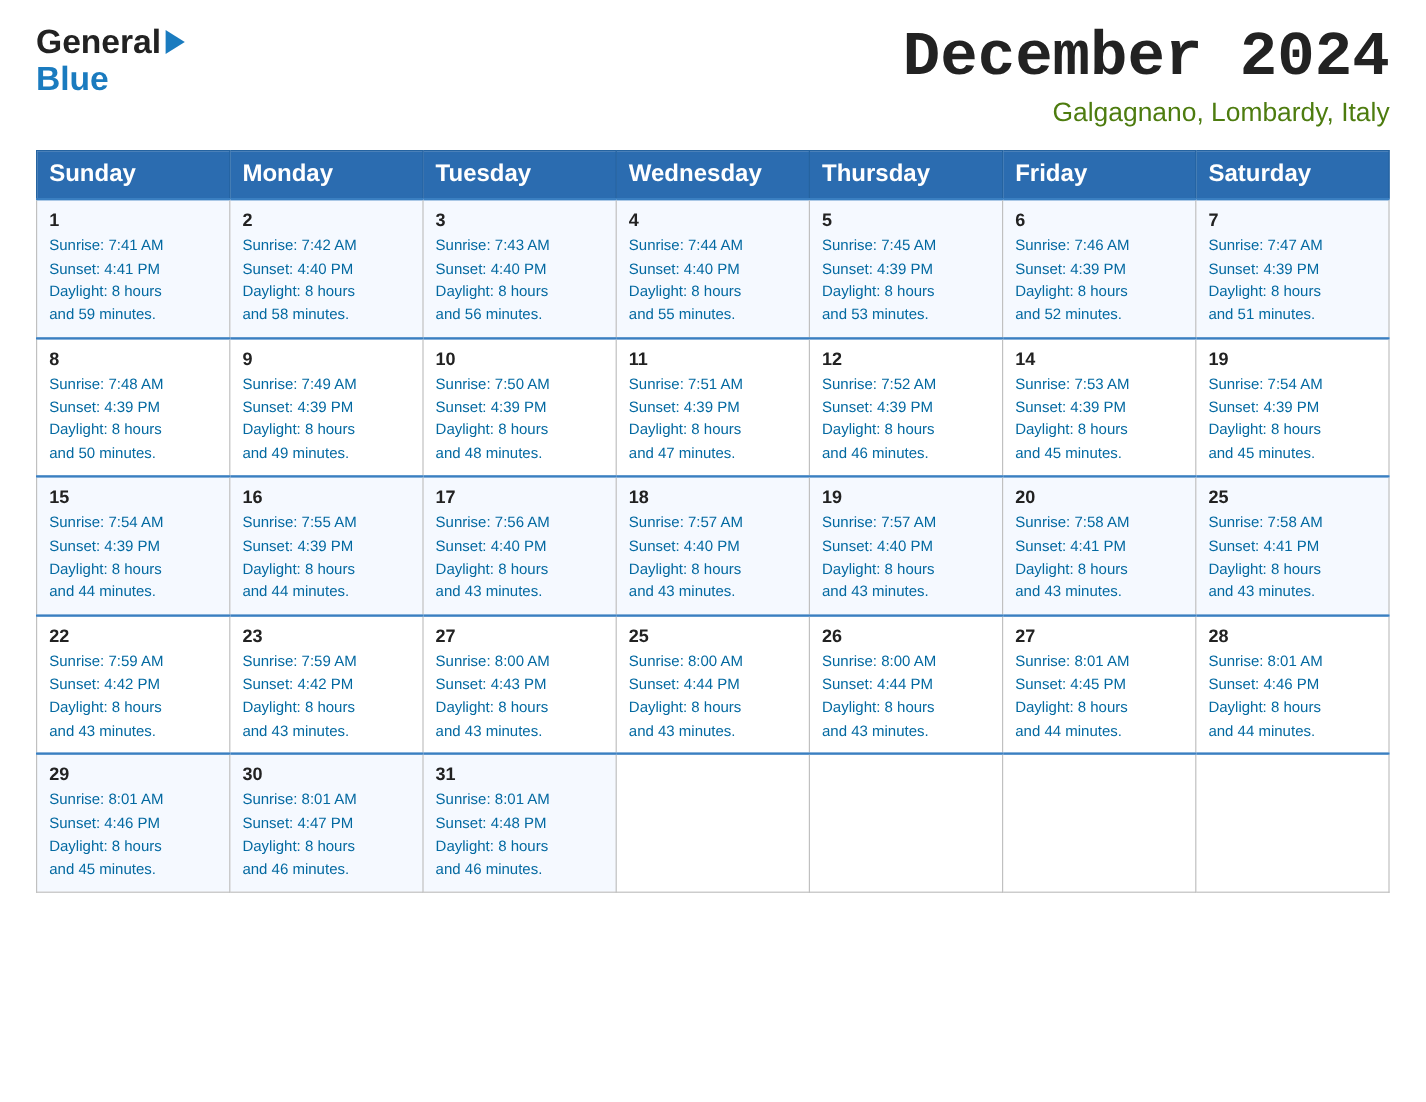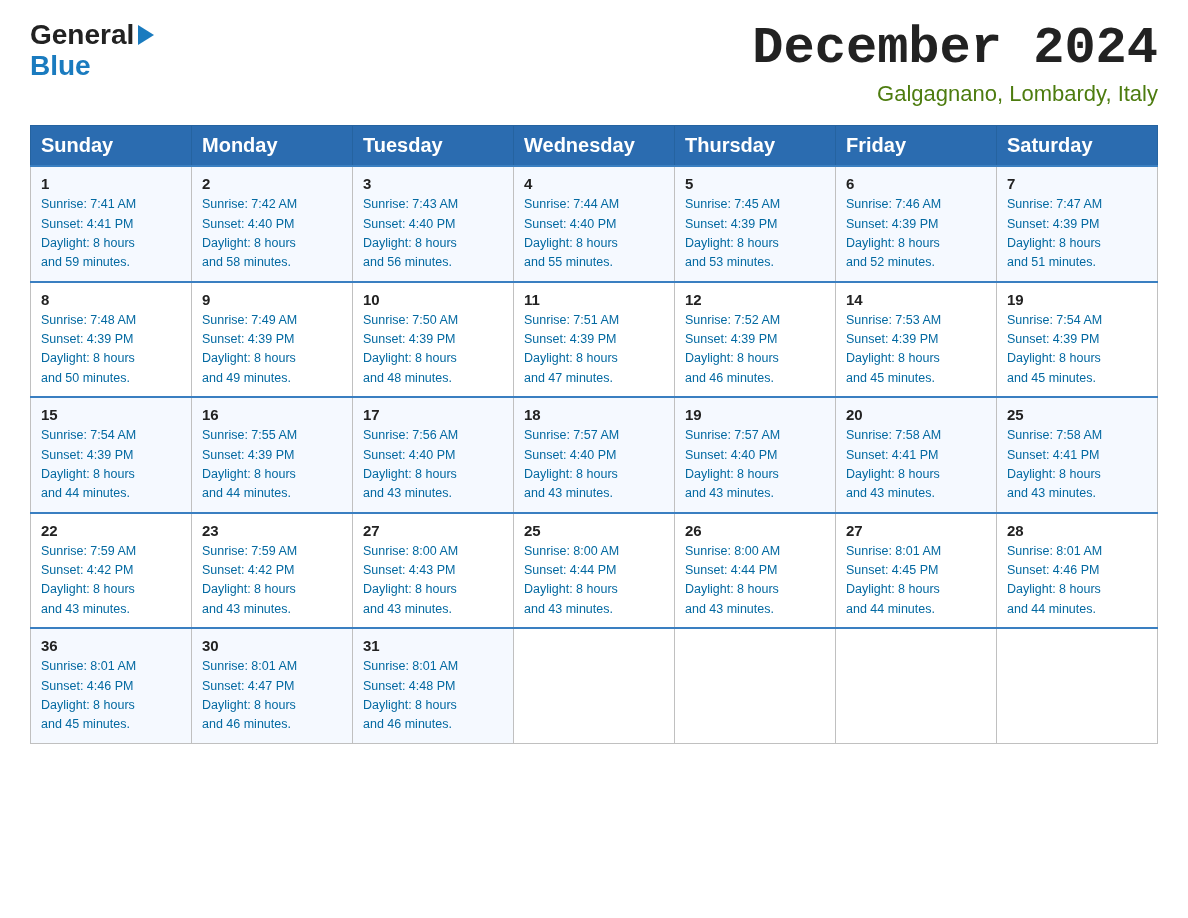--- a/index.html
+++ b/index.html
@@ -207,21 +207,21 @@
         <td><span class="day-number">25</span>
         <span class="day-info">Sunrise: 8:00 AM<br>Sunset: 4:44 PM<br>Daylight: 8 hours<br>and 43 minutes.</span></td>
         <td><span class="day-number">26</span>
         <span class="day-info">Sunrise: 8:00 AM<br>Sunset: 4:44 PM<br>Daylight: 8 hours<br>and 43 minutes.</span></td>
         <td><span class="day-number">27</span>
         <span class="day-info">Sunrise: 8:01 AM<br>Sunset: 4:45 PM<br>Daylight: 8 hours<br>and 44 minutes.</span></td>
         <td><span class="day-number">28</span>
         <span class="day-info">Sunrise: 8:01 AM<br>Sunset: 4:46 PM<br>Daylight: 8 hours<br>and 44 minutes.</span></td>
       </tr>
       <tr>
-        <td><span class="day-number">36</span>
+        <td><span class="day-number">29</span>
         <span class="day-info">Sunrise: 8:01 AM<br>Sunset: 4:46 PM<br>Daylight: 8 hours<br>and 45 minutes.</span></td>
         <td><span class="day-number">30</span>
         <span class="day-info">Sunrise: 8:01 AM<br>Sunset: 4:47 PM<br>Daylight: 8 hours<br>and 46 minutes.</span></td>
         <td><span class="day-number">31</span>
         <span class="day-info">Sunrise: 8:01 AM<br>Sunset: 4:48 PM<br>Daylight: 8 hours<br>and 46 minutes.</span></td>
         <td class="empty-cell"></td>
         <td class="empty-cell"></td>
         <td class="empty-cell"></td>
         <td class="empty-cell"></td>
       </tr>

